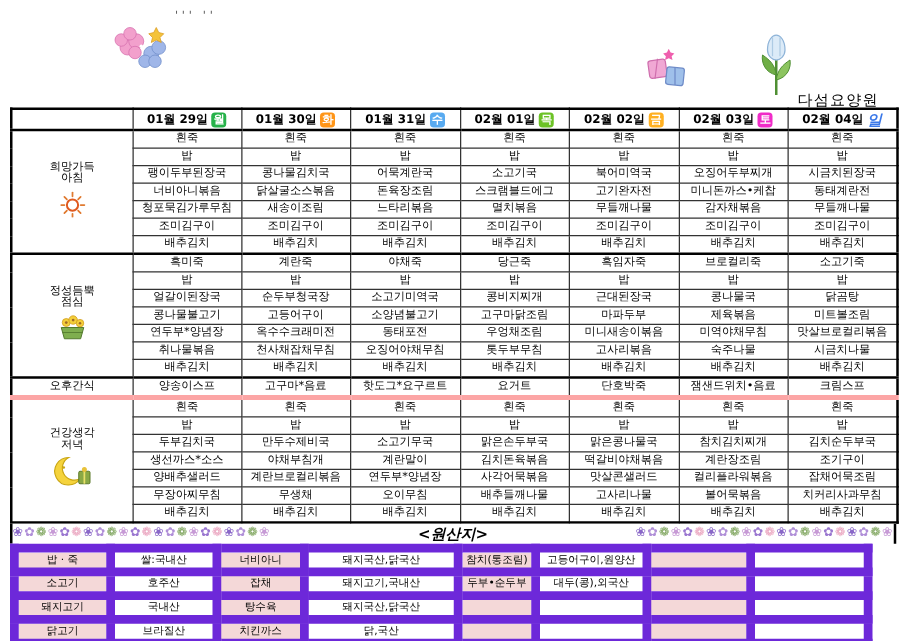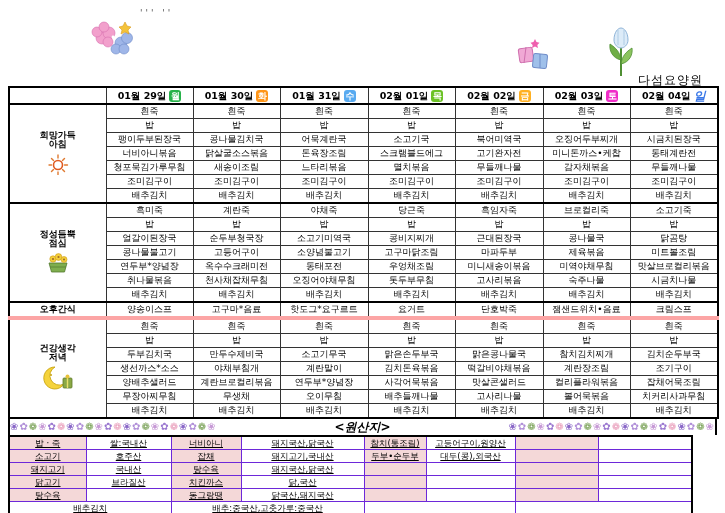--- a/index.html
+++ b/index.html
@@ -16,34 +16,34 @@
   table{border-collapse:collapse;table-layout:fixed;background:#fff;}
   .menu-table{width:709px;border:2px solid #000;}
   .menu-table th,.menu-table td{border:1px solid #333;padding:0;text-align:center;
         font-size:9px;line-height:1;height:13px;white-space:nowrap;overflow:hidden;}
   .menu-table thead th{height:15px;font-size:9.5px;font-weight:bold;border-bottom:2px solid #000;}
   .day-header .date{vertical-align:middle;}
   .dow{display:inline-block;margin-left:3px;vertical-align:middle;}
   .dow.badge{width:12px;height:12px;line-height:12px;border-radius:3px;color:#fff;
              font-size:9px;font-weight:bold;text-align:center;}
   .dow.script{font-size:12px;font-weight:bold;font-style:italic;}
-  .sec-label{font-size:10px;font-weight:bold;line-height:1.25;}
+  .sec-label{font-size:10px;font-weight:normal;line-height:1.25;}
   .sec-icon{margin-top:4px;}
   tr.sec-start>th, tr.sec-start>td{border-top:2px solid #000;}
   tr.snack-row>th, tr.snack-row>td{border-top:2px solid #000;border-bottom:4px solid #fca5a5;}
   
   .flower-banner{width:709px;height:16px;border-left:2px solid #000;border-right:2px solid #000;
       box-sizing:border-box;display:flex;align-items:center;justify-content:space-between;
       overflow:hidden;background:#fff;}
   .flowers{font-size:10px;letter-spacing:1px;white-space:nowrap;line-height:1;}
   .origin-title{font-size:12px;font-weight:bold;white-space:nowrap;padding:0 4px;font-style:italic;}
   
   .origin-table{width:683px;border:2px solid #000;}
-  .origin-table td{border:1px solid #6d28d9;padding:0 2px;text-align:center;font-size:8.5px;
-        line-height:1;height:12px;white-space:nowrap;overflow:hidden;text-decoration:underline;}
+  .origin-table td{border:7px solid #6d28d9;padding:0 2px;text-align:center;font-size:8.5px;
+        line-height:1;height:12px;white-space:nowrap;overflow:hidden;}
   .origin-table td.lab{background:#f4d8d8;}
 </style>
 </head>
 <body>
 
 <div class="sheet">
 
   <span class="speckles">'''&nbsp;''</span>
 
   <span class="deco" style="left:88px;top:16px;">

